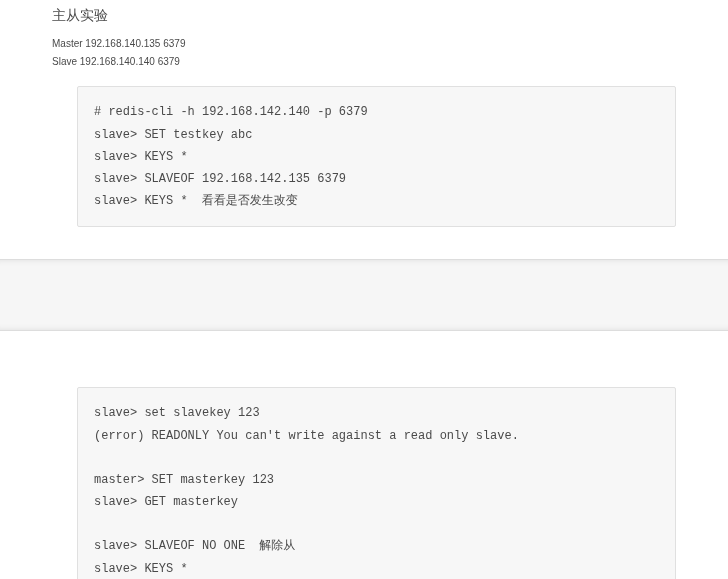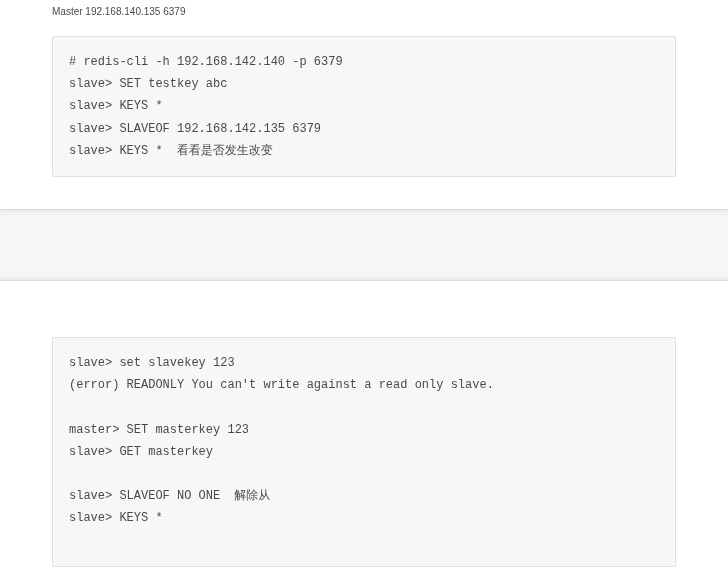--- a/index.html
+++ b/index.html
@@ -38,20 +38,21 @@
       margin-top: 16px;
       background: #f7f7f7;
       border: 1px solid #e0e0e0;
       border-radius: 2px;
       padding: 14px 16px;
       font-family: "Courier New", Consolas, monospace;
       font-size: 12px;
       line-height: 1.85;
       color: #4a4a4a;
       white-space: pre-wrap;
+      margin-left: 25px;
     }
     .page-divider {
       height: 72px;
       background: #f6f6f6;
       border-top: 1px solid #dddddd;
       border-bottom: 1px solid #dddddd;
       margin: 4px 0 0 0;
       box-shadow: inset 0 6px 6px -6px rgba(0,0,0,0.1), inset 0 -6px 6px -6px rgba(0,0,0,0.1);
     }
     .section-two {
@@ -60,21 +61,23 @@
     .code-annot {
       margin-left: 14px;
     }
   </style>
 </head>
 <body>
 
 <div class="page">
 
   <div class="section-one">
+    <div class="section-heading">主从实验</div>
     <div class="ip-line">Master 192.168.140.135   6379</div>
+    <div class="ip-line">Slave    192.168.140.140   6379</div>
 
     <div class="code-block"><span># redis-cli -h 192.168.142.140 -p 6379</span>
 <span>slave&gt; SET testkey abc</span>
 <span>slave&gt; KEYS *</span>
 <span>slave&gt; SLAVEOF 192.168.142.135 6379</span>
 <span>slave&gt; KEYS *</span><span class="code-annot">看看是否发生改变</span></div>
   </div>
 
   <div class="page-divider"></div>
 

